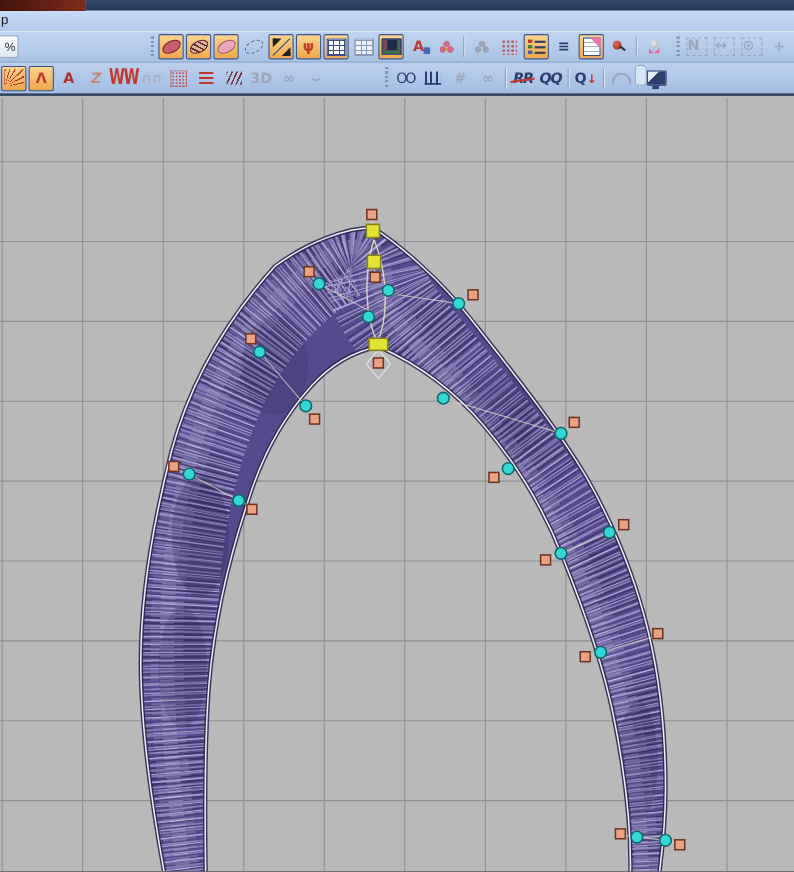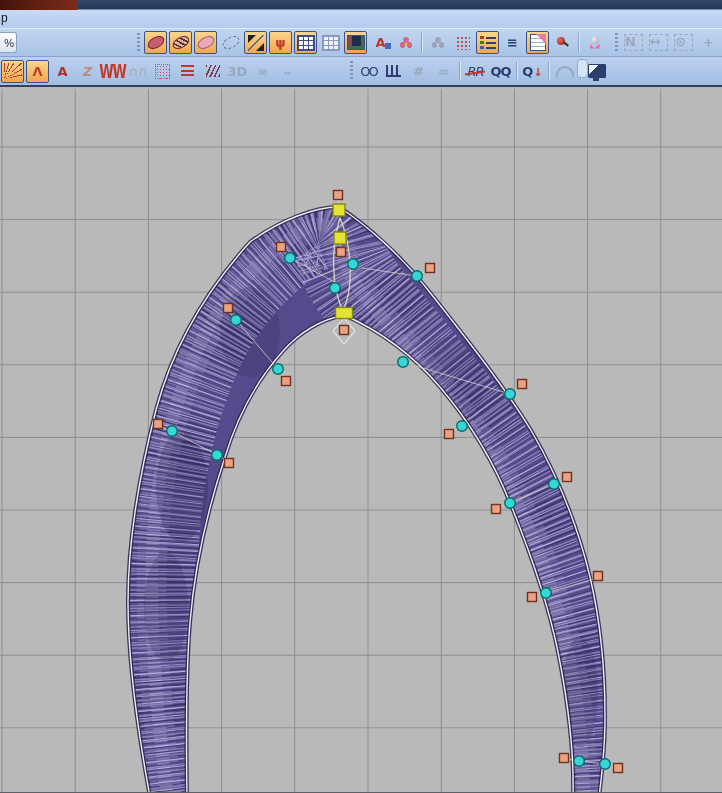--- a/index.html
+++ b/index.html
@@ -85,38 +85,38 @@
     clip-path:polygon(0 0,50% 100%,100% 0,100% 100%,0 100%);}
   .g-selbox{width:17px;height:15px;border:1px dashed #9aa8be;color:#9aa8be;font-weight:bold;font-size:10px;
     display:flex;align-items:center;justify-content:center;}
   .g-fan{width:18px;height:16px;background:repeating-conic-gradient(from 285deg at 0% 100%,#c0392b 0 4deg,transparent 4deg 15deg);}
   .g-dotsq{width:13px;height:13px;border:1px dotted #c5524a;background:radial-gradient(#c5524a .8px,transparent 1px);background-size:3px 3px;}
   .g-hlines{width:13px;height:12px;background:repeating-linear-gradient(to bottom,#c5342c 0 2px,transparent 2px 4.6px);}
   .g-hatchw{width:14px;height:12px;background:repeating-linear-gradient(115deg,#7a3b4a 0 1.5px,transparent 1.5px 4px);}
   .g-uu{width:15px;height:12px;background:
     repeating-linear-gradient(to right,#2c3e6e 0 2px,transparent 2px 5px),
     linear-gradient(transparent 0 10px,#2c3e6e 10px);}
-  .g-rr{color:#2c3e6e;font-style:italic;font-weight:normal;font-size:12px;letter-spacing:-1px;position:relative;text-align:center;}
+  .g-rr{color:#2c3e6e;font-style:italic;font-weight:bold;font-size:12px;letter-spacing:-1px;position:relative;text-align:center;}
   .g-rr::after{content:"";position:absolute;left:-2px;right:-2px;top:55%;height:2px;background:#c0392b;transform:rotate(-8deg);}
   .g-qdown{color:#2c3e6e;font-weight:bold;font-size:12px;position:relative;}
   .g-qdown::after{content:"\2193";color:#c0392b;font-size:11px;}
   .g-arcs{width:14px;height:9px;border:2px solid #9aa8be;border-bottom:none;border-radius:10px 10px 0 0;}
   .g-monitor{width:16px;height:12px;position:relative;border:1.5px solid #2c3e6e;border-radius:1px;
     background:linear-gradient(135deg,#e8f0fa 35%,#2c3e6e 35%);}
   .g-monitor::after{content:"";position:absolute;left:4px;bottom:-4px;width:6px;height:3px;background:#2c3e6e;}
 
   
   .tred{color:#c0392b;font-weight:bold;}
   .tred2{color:#b03028;font-weight:bold;font-size:15px;}
   .tmuted{color:#c08a80;font-style:italic;font-weight:bold;}
   .twave{color:#c0392b;font-weight:bold;font-size:9px;letter-spacing:-1px;transform:scaleY(1.5);}
   .tdis{color:#9aa8be;font-weight:bold;}
   .tdis2{color:#a8b4c6;font-weight:bold;font-size:11px;letter-spacing:-1px;}
   .tnavy{color:#2c3e6e;font-weight:bold;font-size:15px;}
-  .tnavy2{color:#2c3e6e;font-weight:bold;font-size:11px;letter-spacing:-1px;}
+  .tnavy2{color:#2c3e6e;font-weight:bold;font-size:11px;letter-spacing:-1px;font-style:italic;}
   .too{color:#2c3e6e;font-weight:normal;font-size:11px;letter-spacing:-2px;}
   .mini-pill{position:absolute;left:577px;top:2px;width:9px;height:17px;background:#d6e4f6;
     border:1px solid #8fa8cc;border-radius:4px;}
 
   
   .canvas{position:absolute;left:0;top:85px;width:722px;height:708px;border-top:2px solid #3a4a66;z-index:1;}
   svg{display:block;}
 </style>
 </head>
 <body>

